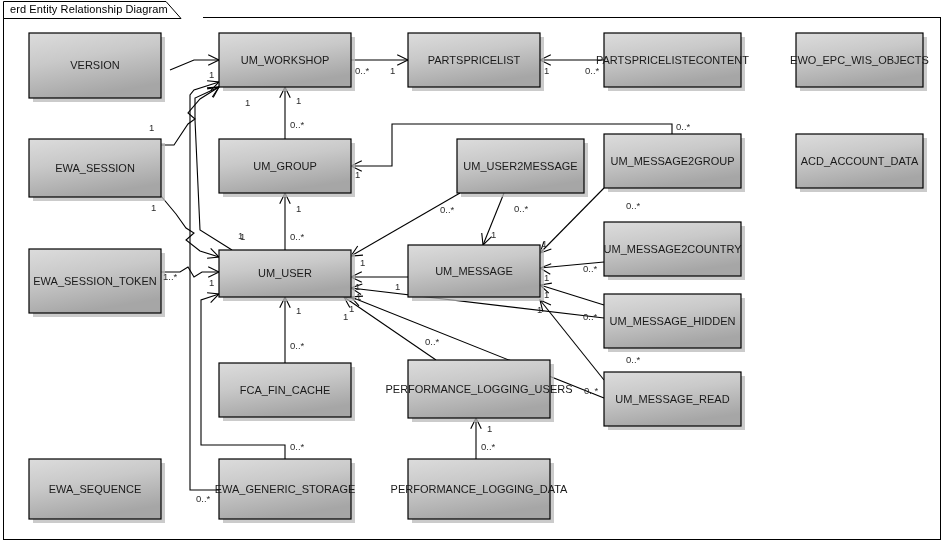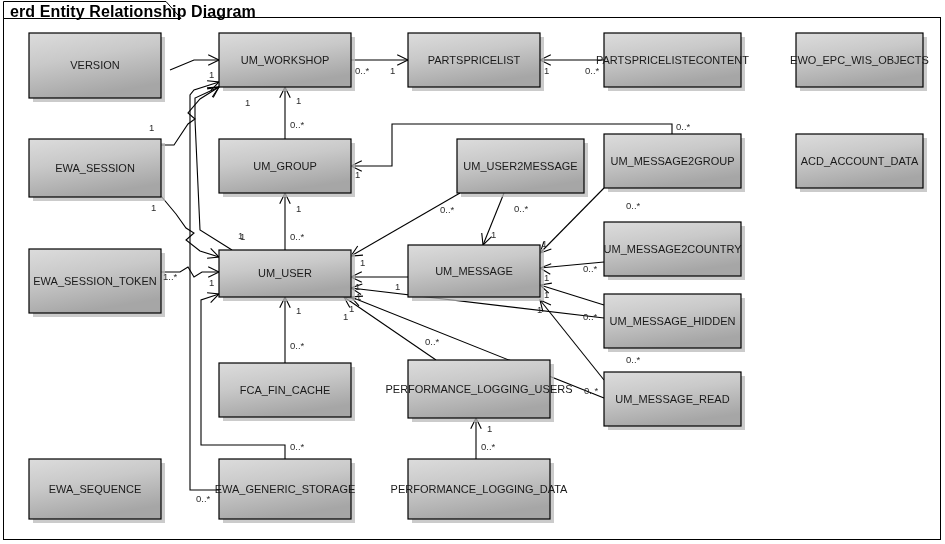--- a/index.html
+++ b/index.html
@@ -34,22 +34,22 @@
     height: 17px;
     box-sizing: border-box;
     background: #ffffff;
     z-index: 5;
   }
   #frame-tab svg { display: block; }
   #frame-tab-label {
     position: absolute;
     left: 10px;
     top: 3px;
-    font-size: 16px;
-    font-weight: bold;
+    font-size: 11px;
+    font-weight: normal;
     color: #000000;
     white-space: nowrap;
     letter-spacing: 0.1px;
     z-index: 6;
   }
   
   #canvas {
     position: absolute;
     left: 4px;
     top: 0;

